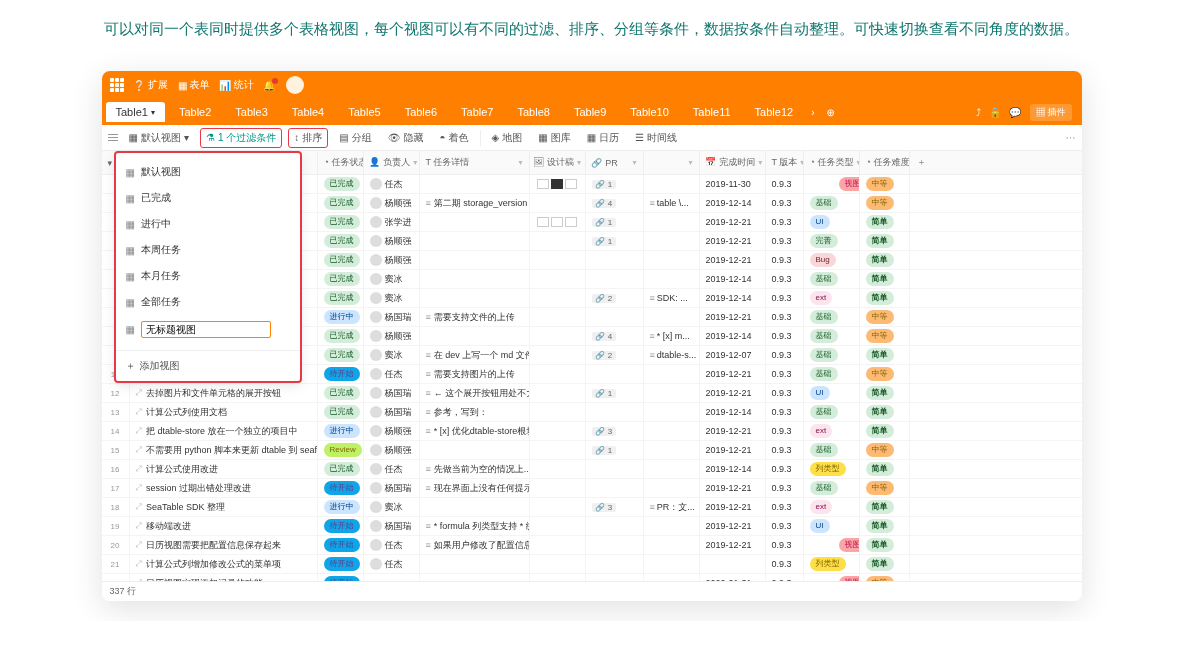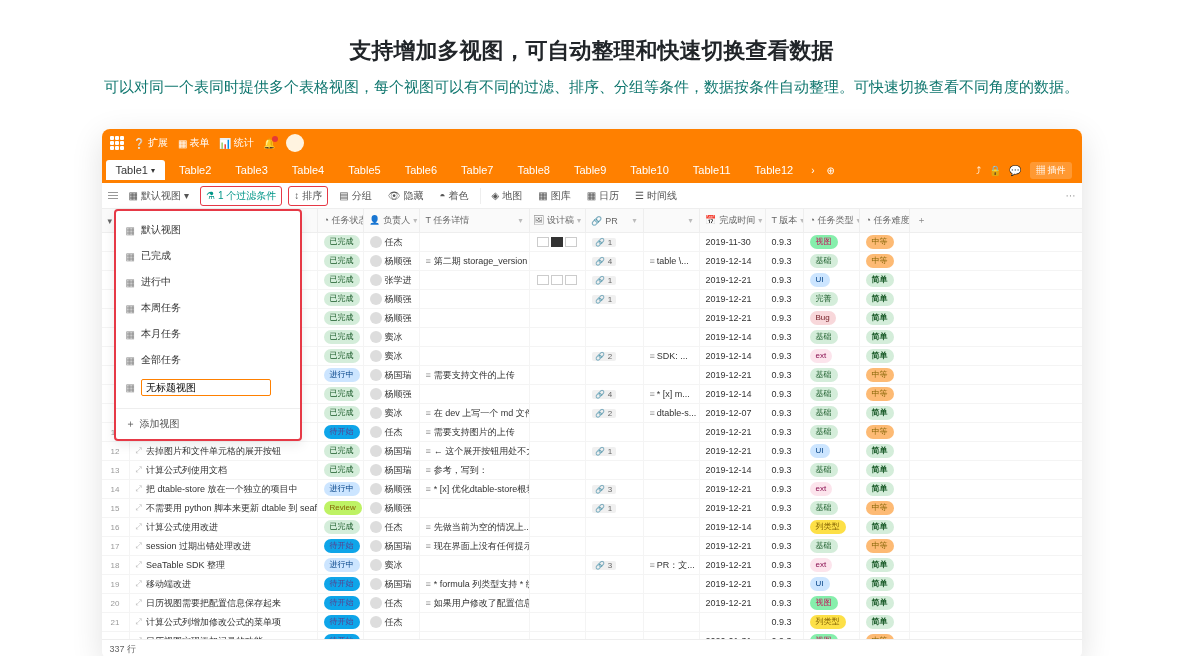--- a/index.html
+++ b/index.html
@@ -83,36 +83,35 @@
 .c-ver { width: 38px; }
 .c-tasktype { width: 56px; }
 .c-difficulty { width: 50px; }
 
 
 .st-done { background: #d4edda; color: #155724; }
 .st-progress { background: #cce5ff; color: #004085; }
 .st-pending { background: #0ea5e9; color: #5a3e8c; }
 .st-review { background: #bef264; color: #856404; }
 
-.tt-view { background: #86efac; color: #c2185b; }
+.tt-view { background: #fca5a5; color: #c2185b; margin-left: 29px; }
 .tt-base { background: #d4edda; color: #155724; }
 .tt-ui { background: #cce5ff; color: #004085; }
 .tt-bug { background: #f8d7da; color: #721c24; }
 .tt-ext { background: #fce4ec; color: #880e4f; }
 .tt-col { background: #fde047; color: #856404; }
 
 .df-mid { background: #fdba74; color: #856404; }
 .df-easy { background: #d4edda; color: #155724; font-weight: bold; }
 
 </style>
 </head>
 <body>
 
 <div class="page-wrap">
-  <h1 class="page-title">支持增加多视图，可自动整理和快速切换查看数据</h1>
   <p class="page-subtitle">可以对同一个表同时提供多个表格视图，每个视图可以有不同的过滤、排序、分组等条件，数据按条件自动整理。可快速切换查看不同角度的数据。</p>
 
   <div class="app-shell">
 
     <div class="header-bar">
       <div class="header-left">
         <div class="apps-icon">
             <span></span>
             <span></span>
             <span></span>

